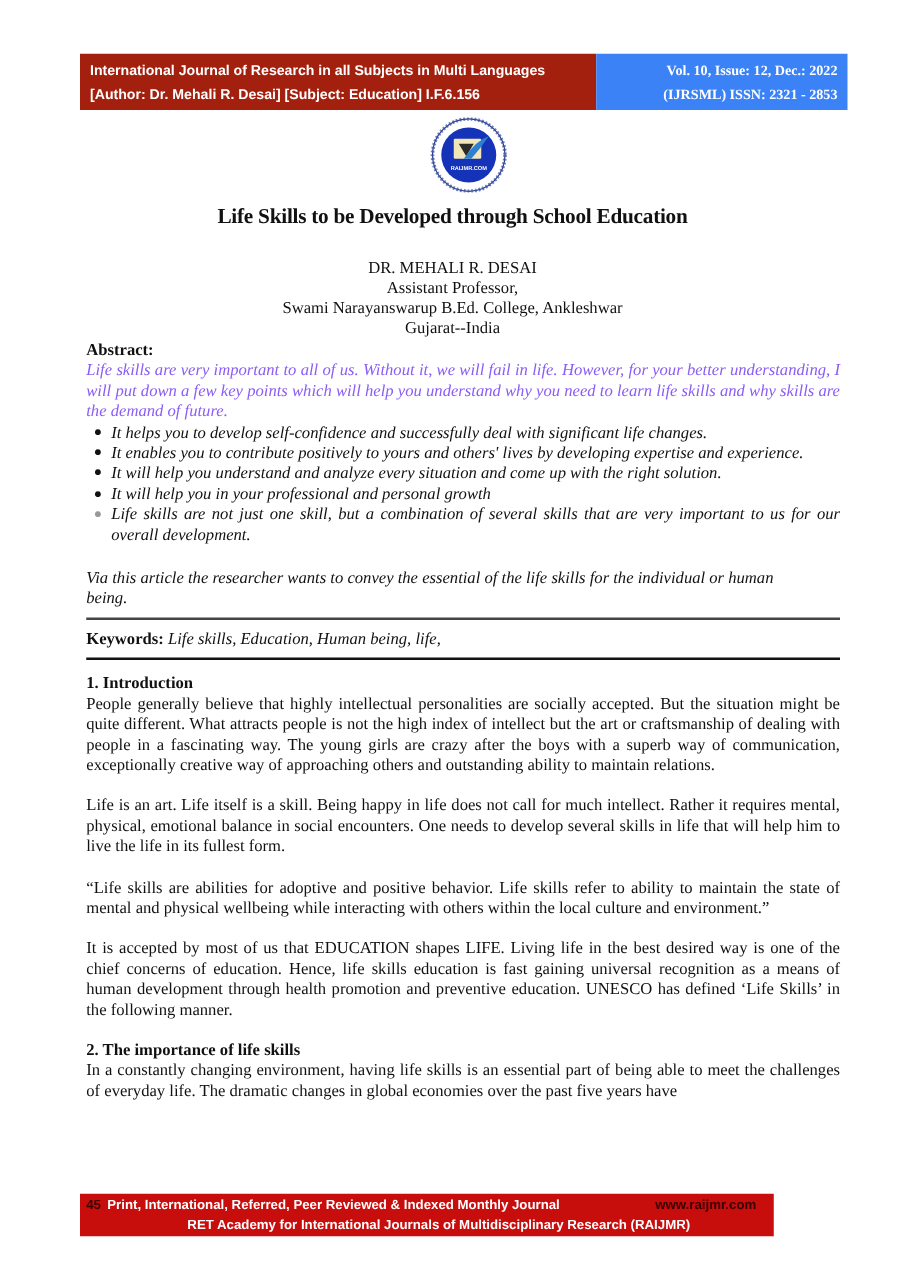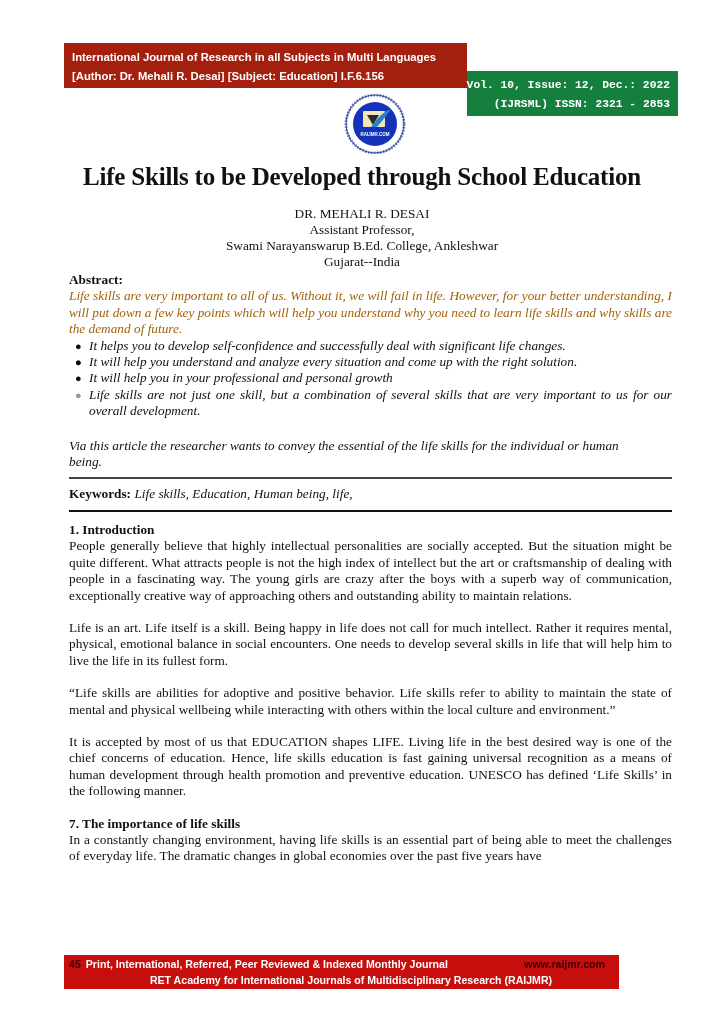--- a/index.html
+++ b/index.html
@@ -3,36 +3,36 @@
   <meta charset="utf-8">
   <style>
     html, body { margin: 0; padding: 0; background: #ffffff; }
     body { width: 724px; height: 1024px; position: relative; overflow: hidden;
            font-family: "Liberation Serif", "DejaVu Serif", serif; color: #111; }
 
     .header { position: absolute; left: 64px; top: 43px; width: 614px; height: 45px; display: flex; }
     .header-left { background: #a3200f; width: 413px; height: 100%; box-sizing: border-box;
                    padding: 5px 12px 0 8px; color: #fff;
                    font-family: "Liberation Sans", "DejaVu Sans", sans-serif; font-weight: bold; font-size: 11.3px; line-height: 19px; }
-    .header-right { background: #15803d; flex: 1; height: 100%; box-sizing: border-box;
+    .header-right { background: #3b82f6; flex: 1; height: 100%; box-sizing: border-box;
                     padding: 5px 8px 0 0; color: #fff; text-align: right;
-                    font-family: Liberation Mono, monospace; font-weight: bold; font-size: 11.3px; line-height: 19px; margin-top: 28px; }
+                    font-family: Liberation Serif, serif; font-weight: bold; font-size: 11.3px; line-height: 19px; }
     .header-line { white-space: nowrap; display: block; }
 
     .logo { position: absolute; left: 339px; top: 94px; width: 72px; height: 60px; }
 
     .title { position: absolute; left: 0; width: 724px; top: 163px; text-align: center;
-             font-weight: bold; font-size: 25px; letter-spacing: -0.2px; }
+             font-weight: bold; font-size: 17px; letter-spacing: -0.2px; }
 
     .author-block { position: absolute; left: 0; width: 724px; top: 206px; text-align: center;
                     font-size: 13.3px; line-height: 16px; }
 
     .content { position: absolute; left: 69px; top: 272px; width: 603px; font-size: 13.3px; line-height: 16.4px; }
     .abstract-heading { font-weight: bold; margin: 0; }
-    .abstract-text { font-style: italic; text-align: justify; margin: 0; color: #a16207; }
+    .abstract-text { font-style: italic; text-align: justify; margin: 0; color: #8b5cf6; }
     .bullets { list-style: none; margin: 0; padding: 0 0 0 20px; }
     .bullets li { position: relative; font-style: italic; text-align: justify; margin: 0; }
     .bullets li .bullet { position: absolute; left: -14px; top: 0; font-style: normal; font-size: 11px; }
     .bullets li.light .bullet { color: #999; }
     .via { font-style: italic; margin: 18px 0 0 0; width: 560px; }
     .rule { border: none; border-top: 2px solid #444; margin: 7px 0 0 0; }
     .keywords { margin: 7px 0 0 0; }
     .keywords b { font-weight: bold; }
     .keywords i { font-style: italic; }
     .rule2 { border: none; border-top: 2.5px solid #111; margin: 7px 0 0 0; }
@@ -81,37 +81,37 @@
   <div>Assistant Professor,</div>
   <div>Swami Narayanswarup B.Ed. College, Ankleshwar</div>
   <div>Gujarat--India</div>
 </div>
 
 <div class="content">
   <p class="abstract-heading">Abstract:</p>
   <p class="abstract-text">Life skills are very important to all of us. Without it, we will fail in life. However, for your better understanding, I will put down a few key points which will help you understand why you need to learn life skills and why skills are the demand of future.</p>
   <ul class="bullets">
     <li><span class="bullet">●</span><span>It helps you to develop self-confidence and successfully deal with significant life changes.</span></li>
-    <li><span class="bullet">●</span></li>
+    <li><span class="bullet">●</span><span>It enables you to contribute positively to yours and others' lives by developing expertise and experience.</span></li>
     <li><span class="bullet">●</span><span>It will help you understand and analyze every situation and come up with the right solution.</span></li>
     <li><span class="bullet">●</span><span>It will help you in your professional and personal growth</span></li>
     <li class="light"><span class="bullet">●</span><span>Life skills are not just one skill, but a combination of several skills that are very important to us for our overall development.</span></li>
   </ul>
   <p class="via">Via this article the researcher wants to convey the essential of the life skills for the individual or human being.</p>
   <hr class="rule">
   <p class="keywords"><b>Keywords:</b> <i>Life skills, Education, Human being, life,</i></p>
   <hr class="rule2">
 
   <p class="section-heading">1. Introduction</p>
   <p class="para">People generally believe that highly intellectual personalities are socially accepted. But the situation might be quite different. What attracts people is not the high index of intellect but the art or craftsmanship of dealing with people in a fascinating way. The young girls are crazy after the boys with a superb way of communication, exceptionally creative way of approaching others and outstanding ability to maintain relations.</p>
   <p class="para gap">Life is an art. Life itself is a skill. Being happy in life does not call for much intellect. Rather it requires mental, physical, emotional balance in social encounters. One needs to develop several skills in life that will help him to live the life in its fullest form.</p>
   <p class="para gap">“Life skills are abilities for adoptive and positive behavior. Life skills refer to ability to maintain the state of mental and physical wellbeing while interacting with others within the local culture and environment.”</p>
   <p class="para gap">It is accepted by most of us that EDUCATION shapes LIFE. Living life in the best desired way is one of the chief concerns of education. Hence, life skills education is fast gaining universal recognition as a means of human development through health promotion and preventive education. UNESCO has defined ‘Life Skills’ in the following manner.</p>
 
-  <p class="section-heading gap">7. The importance of life skills</p>
+  <p class="section-heading gap">2. The importance of life skills</p>
   <p class="para">In a constantly changing environment, having life skills is an essential part of being able to meet the challenges of everyday life. The dramatic changes in global economies over the past five years have</p>
 </div>
 
 <div class="footer">
   <div class="footer-row1">
     <span class="footer-page">45</span><span>Print, International, Referred, Peer Reviewed &amp; Indexed Monthly Journal</span>
   </div>
   <span class="footer-url">www.raijmr.com</span>
   <div class="footer-row2">RET Academy for International Journals of Multidisciplinary Research (RAIJMR)</div>
 </div>

